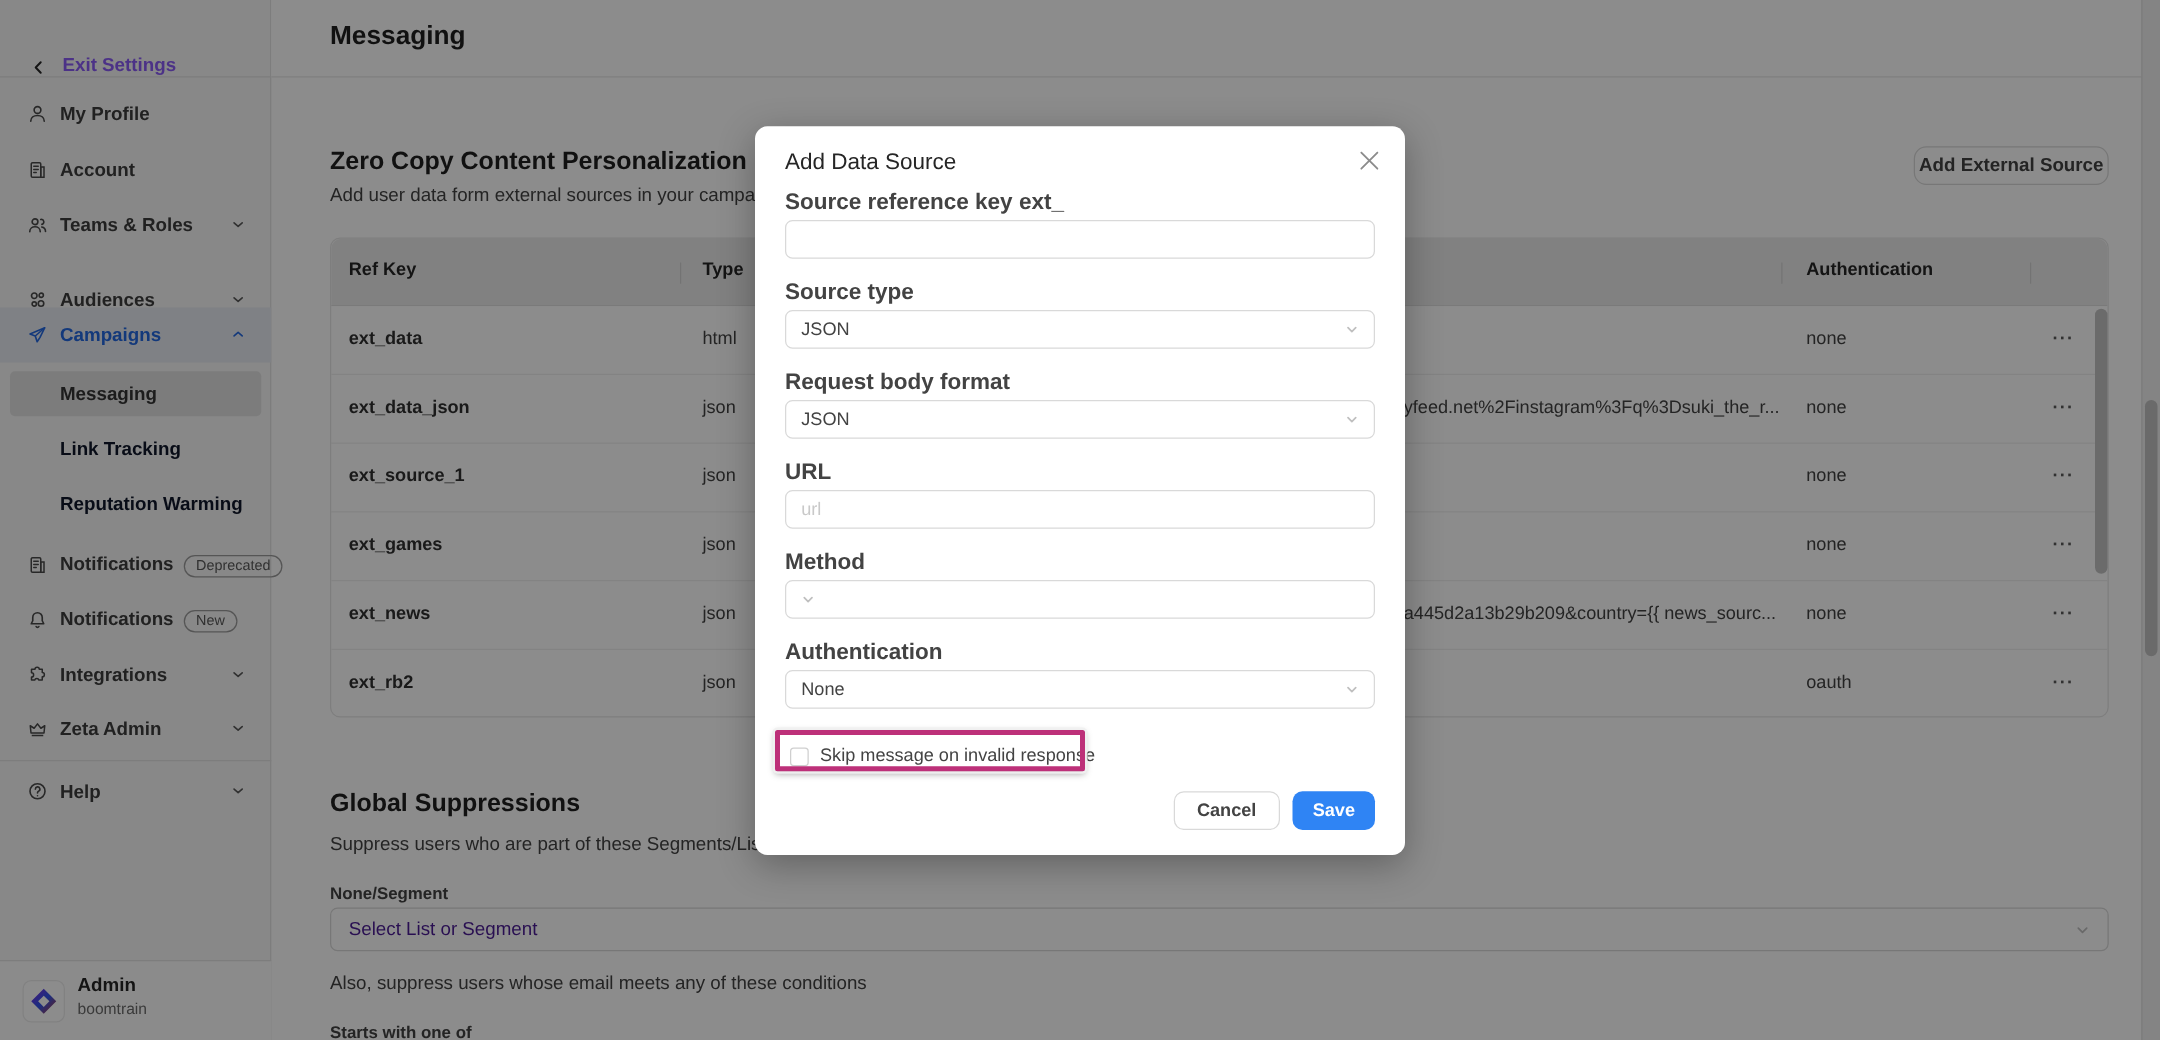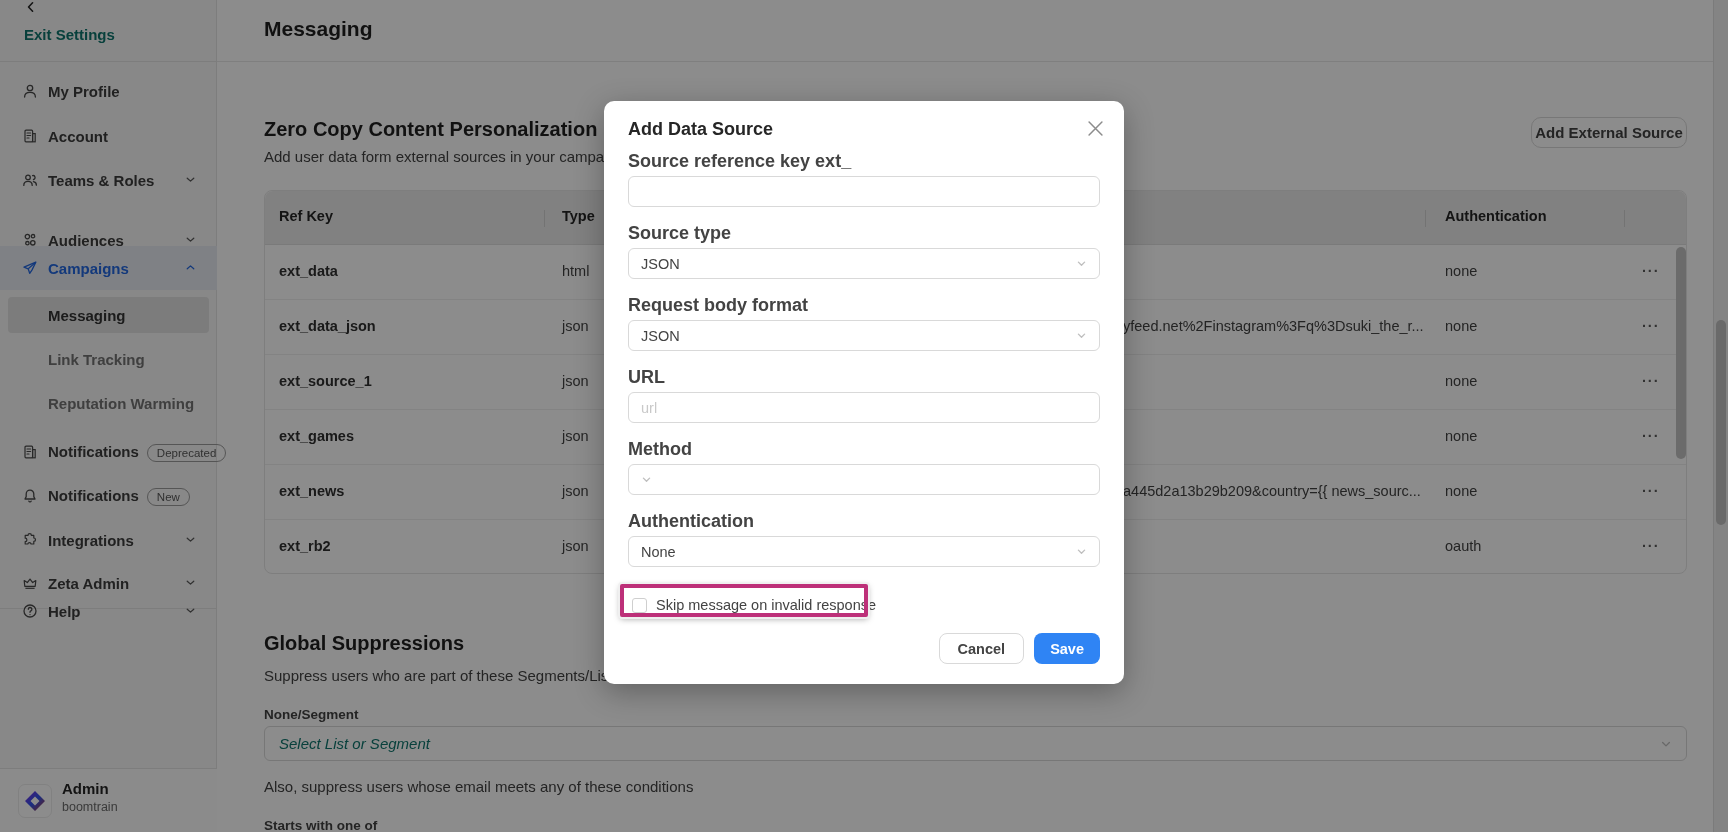--- a/index.html
+++ b/index.html
@@ -3,29 +3,29 @@
 <meta charset="utf-8">
 <style>
   * { margin:0; padding:0; box-sizing:border-box; }
   html,body { background:#e9e9e9; }
   body { font-family:"Liberation Sans", sans-serif; }
   .stage { position:relative; width:1728px; height:832px; background:#fff; overflow:hidden; }
   .abs { position:absolute; }
 
   
   .sidebar { position:absolute; left:0; top:0; width:217px; height:832px; background:#f7f7f7; border-right:1px solid #e4e4e4; }
-  .exit-row { position:absolute; left:0; top:0; width:217px; height:62px; display:flex; align-items:flex-start; gap:12px; padding-left:24px; border-bottom:1px solid #e4e4e4; font-size:15px; font-weight:bold; color:#0f766e; cursor:pointer;flex-direction:column; }
+  .exit-row { position:absolute; left:0; top:0; width:217px; height:62px; display:flex; align-items:flex-end; gap:12px; padding-left:24px; border-bottom:1px solid #e4e4e4; font-size:15px; font-weight:bold; color:#8b5cf6; cursor:pointer; }
   .nav-item { position:absolute; left:0; width:217px; height:44px; display:flex; align-items:center; cursor:pointer; }
   .nav-item .ic { position:absolute; left:22px; width:16px; height:16px; display:flex; }
   .nav-item .lbl { position:absolute; left:48px; font-size:15px; font-weight:600; color:#3d3d3d; white-space:nowrap; }
   .nav-item .chev { position:absolute; left:184px; width:14px; height:14px; display:flex; }
   .nav-item.active-parent { background:#e7ebf3; }
   .nav-item.active-parent .lbl { color:#2468e0; }
   .sub-item { position:absolute; left:0; width:217px; height:40px; display:flex; align-items:center; cursor:pointer; }
-  .sub-item .lbl { position:absolute; left:48px; font-size:15px; font-weight:600; color:#737373; }
+  .sub-item .lbl { position:absolute; left:48px; font-size:15px; font-weight:600; color:#0f172a; }
   .sub-active { position:absolute; left:8px; width:201px; height:36px; background:#e2e2e2; border-radius:4px; }
   .badge { display:inline-block; margin-left:8px; font-size:11.5px; font-weight:400; color:#595959; border:1px solid #9c9c9c; border-radius:10px; padding:2px 9px; background:transparent; }
   .side-divider { position:absolute; left:0; width:217px; border-top:1px solid #e4e4e4; }
   .user-block { position:absolute; left:0; top:768px; width:217px; height:64px; background:#fdfdfd; border-top:1px solid #e4e4e4; }
   .user-logo { position:absolute; left:18px; top:15px; width:34px; height:34px; background:#fff; border:1px solid #ececec; border-radius:7px; display:flex; align-items:center; justify-content:center; }
   .user-name { position:absolute; left:62px; top:11px; font-size:15px; font-weight:bold; color:#262626; }
   .user-org { position:absolute; left:62px; top:31px; font-size:12.5px; color:#6b6b6b; }
 
   
   .topbar { position:absolute; left:217px; top:0; width:1511px; height:62px; background:#fff; border-bottom:1px solid #e8e8e8; }
@@ -42,30 +42,30 @@
   .trow { position:absolute; left:0; width:100%; height:55px; border-bottom:1px solid #efefef; }
   .trow:last-of-type { border-bottom:none; }
   .td { position:absolute; top:18px; font-size:14.5px; color:#434343; white-space:nowrap; }
   .td.key { font-weight:bold; color:#303030; }
   .td.menu { color:#595959; font-weight:bold; letter-spacing:1px; cursor:pointer; }
   .tbl-scroll { position:absolute; left:1411px; top:56px; width:10px; height:212px; background:#c4c4c4; border-radius:5px; }
 
   
   .field-label { font-size:13.5px; font-weight:bold; color:#434343; }
   .big-select { position:absolute; left:264px; top:726px; width:1423px; height:35px; border:1px solid #d9d9d9; border-radius:6px; background:#fff; display:flex; align-items:center; padding:0 14px; cursor:pointer; }
-  .big-select .ph { font-size:15px; color:#0f766e; flex:1;font-style:italic; }
+  .big-select .ph { font-size:15px; color:#4c1d95; flex:1; }
 
   
   .pg-sb { position:absolute; right:0; top:0; width:15px; height:832px; background:#f1f1f1; border-left:1px solid #e0e0e0; }
   .pg-sb .thumb { position:absolute; left:2px; top:320px; width:10px; height:205px; background:#c1c1c1; border-radius:5px; }
 
   
   .mask { position:absolute; inset:0; background:rgba(0,0,0,0.45); z-index:10; }
   .modal { position:absolute; left:604px; top:101px; width:520px; height:583px; background:#fff; border-radius:10px; box-shadow:0 8px 30px rgba(0,0,0,0.3); z-index:20; }
-  .modal-title { position:absolute; left:24px; top:18px; font-size:18px; font-weight:bold; color:#262626; }
+  .modal-title { position:absolute; left:24px; top:18px; font-size:18px; font-weight:normal; color:#262626; }
   .modal-close { position:absolute; left:484px; top:20px; width:16px; height:16px; cursor:pointer; display:flex; }
   .m-label { position:absolute; left:24px; font-size:18px; font-weight:bold; color:#434343; }
   .m-input, .m-select { position:absolute; left:24px; width:472px; height:31px; border:1px solid #d9d9d9; border-radius:6px; background:#fff; font-size:14.5px; color:#434343; }
   .m-input { padding:0 12px; outline:none; font-family:"Liberation Sans", sans-serif; }
   .m-input::placeholder { color:#c9c9c9; }
   .m-select { display:flex; align-items:center; padding:0 12px; cursor:pointer; }
   .m-select .val { flex:1; }
   .chk-row { position:absolute; left:24px; top:489px; height:30px; display:flex; align-items:center; }
   .chk-box { width:15px; height:15px; border:1px solid #cfcfcf; border-radius:3px; background:#fff; margin-left:4px; cursor:pointer; }
   .chk-lbl { margin-left:9px; font-size:14.5px; color:#434343; }
@@ -218,21 +218,21 @@
       <span class="lbl">Integrations</span>
       <span class="chev">
           <svg width="13" height="13" viewBox="0 0 16 16" fill="none" stroke="#595959" stroke-width="1.6" stroke-linecap="round" stroke-linejoin="round">
             <path d="M4 6.5 8 10l4-3.5"></path>
           </svg>
         </span>
     </div>
 
     <div class="side-divider" style="top:608px"></div>
 
-    <div class="nav-item" style="top:589px">
+    <div class="nav-item" style="top:611px">
       <span class="ic">
           <svg width="16" height="16" viewBox="0 0 16 16" fill="none" stroke="#4a4a4a" stroke-width="1.3" stroke-linecap="round">
             <circle cx="8" cy="8" r="6"></circle>
             <path d="M6.3 6.3a1.8 1.8 0 1 1 2.6 1.6c-.65.35-.9.7-.9 1.4"></path>
             <path d="M8 11.6h.01"></path>
           </svg>
         </span>
       <span class="lbl">Help</span>
       <span class="chev">
           <svg width="13" height="13" viewBox="0 0 16 16" fill="none" stroke="#595959" stroke-width="1.6" stroke-linecap="round" stroke-linejoin="round">

